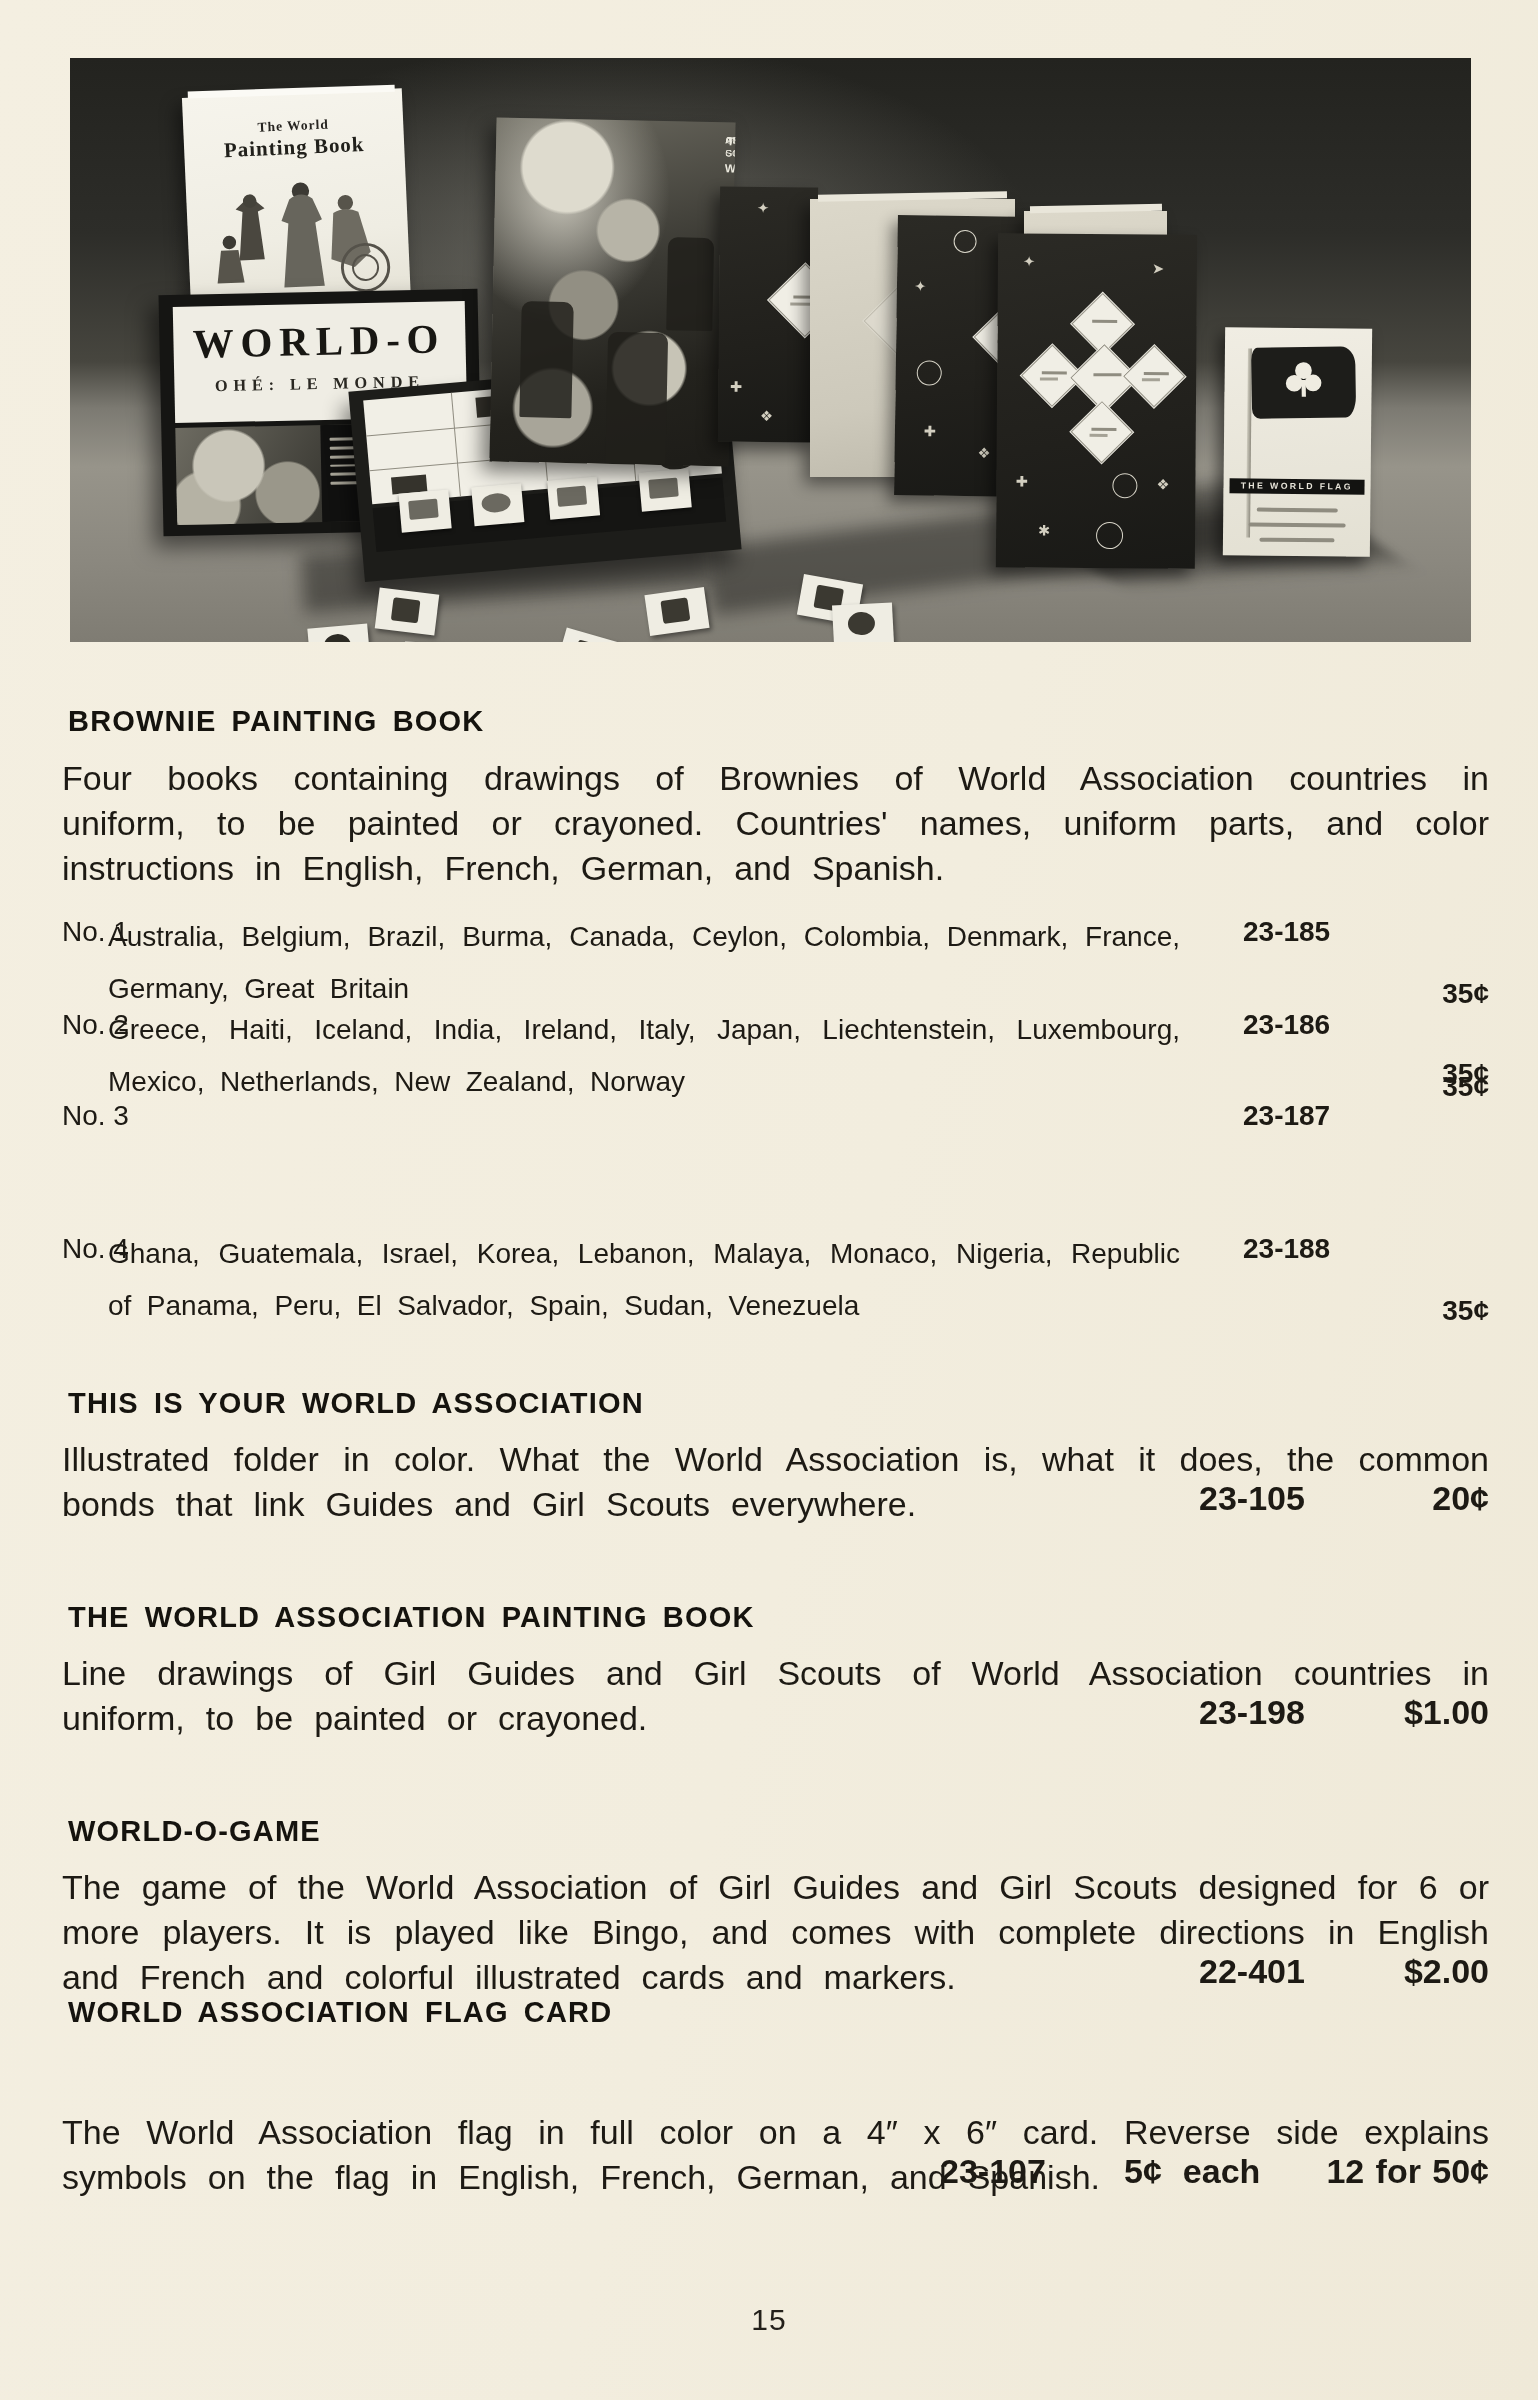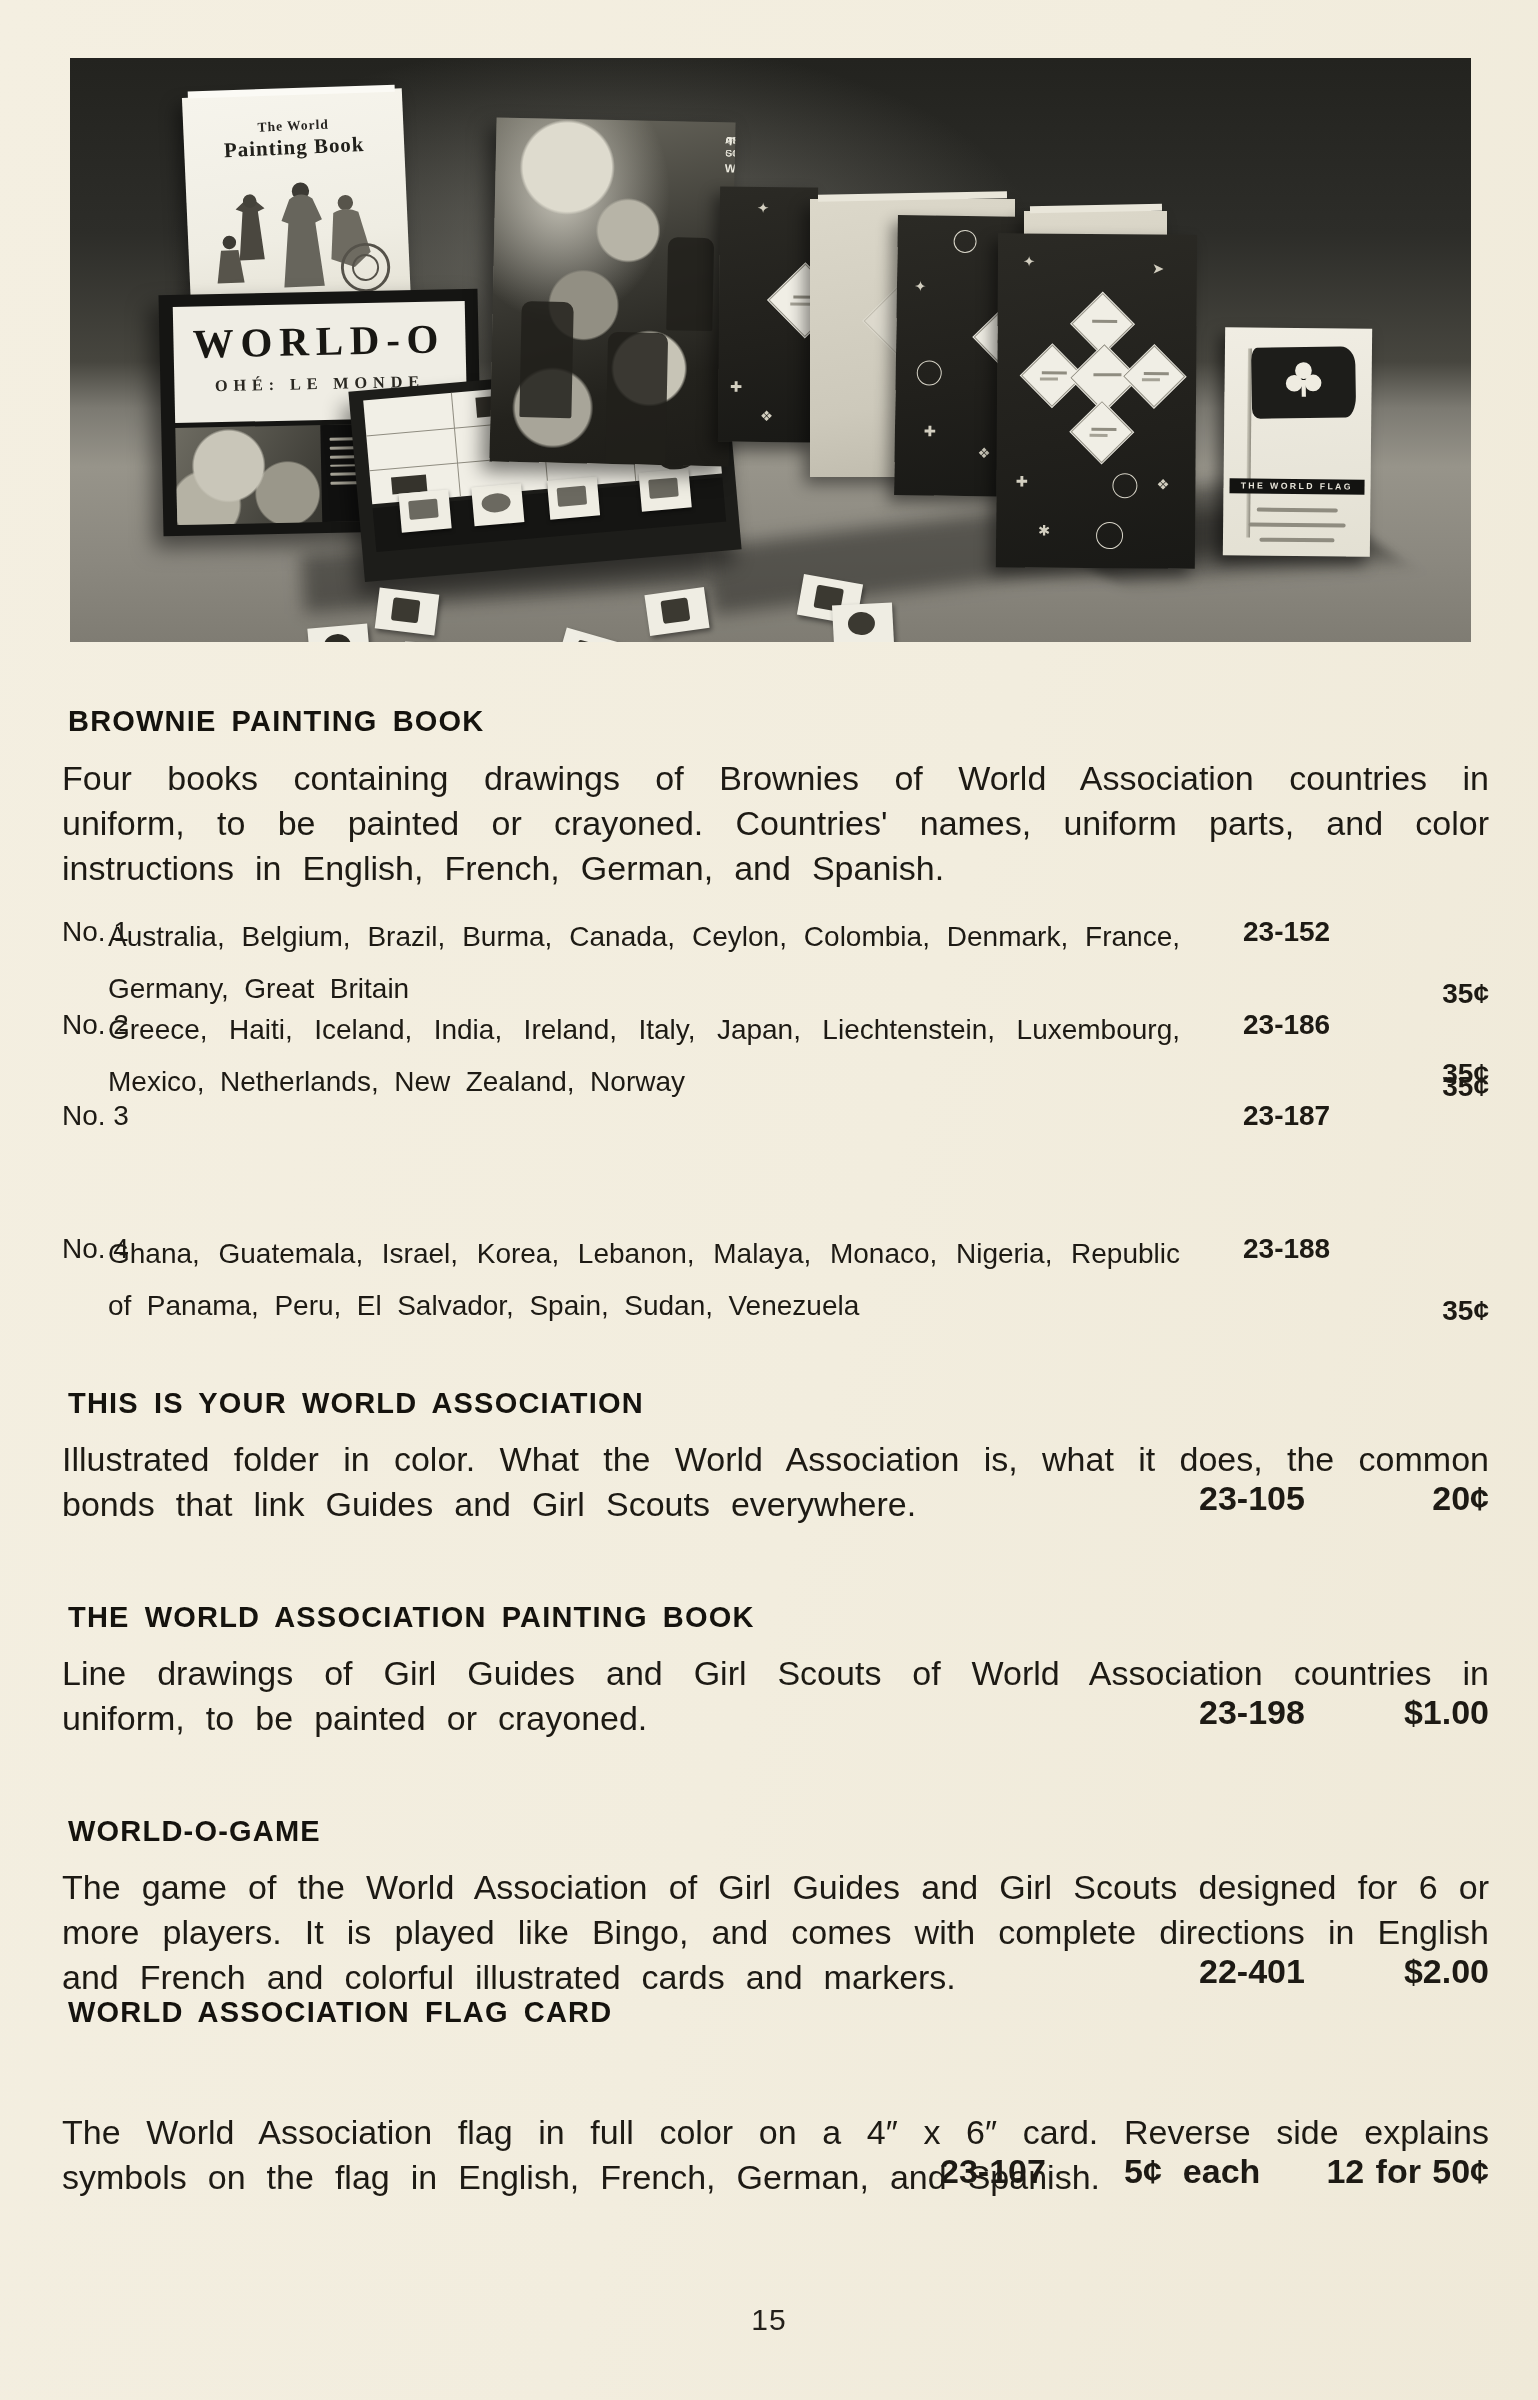--- a/index.html
+++ b/index.html
@@ -284,21 +284,21 @@
     <span class="l" style="top:210px;width:75px"></span>
   </div>
 </div>
 
 <div class="h1" style="top:705px">BROWNIE PAINTING BOOK</div>
 <div class="para" style="top:756px">Four books containing drawings of Brownies of World Association countries in uniform, to be painted or crayoned. Countries' names, uniform parts, and color instructions in English, French, German, and Spanish.</div>
 
 <div class="item" style="top:911px">
   <span class="no">No. 1</span>
   <div class="itxt">Australia, Belgium, Brazil, Burma, Canada, Ceylon, Colombia, Denmark, France, Germany, Great Britain</div>
-  <span class="icat">23-152</span>
+  <span class="icat">23-185</span>
   <span class="iprice">35¢</span>
 </div>
 <div class="item" style="top:1004px">
   <span class="no">No. 2</span>
   <div class="itxt">Greece, Haiti, Iceland, India, Ireland, Italy, Japan, Liechtenstein, Luxembourg, Mexico, Netherlands, New Zealand, Norway</div>
   <span class="icat">23-186</span>
   <span class="iprice">35¢</span>
 </div>
 <div class="item" style="top:1095px">
   <span class="no">No. 3</span>

